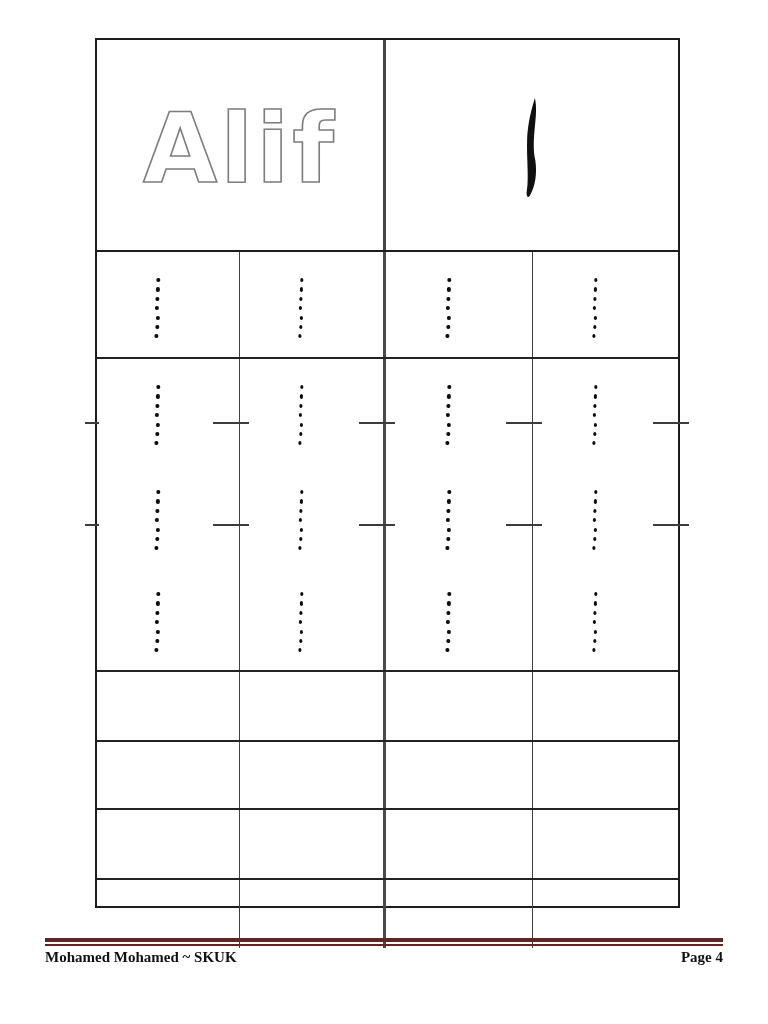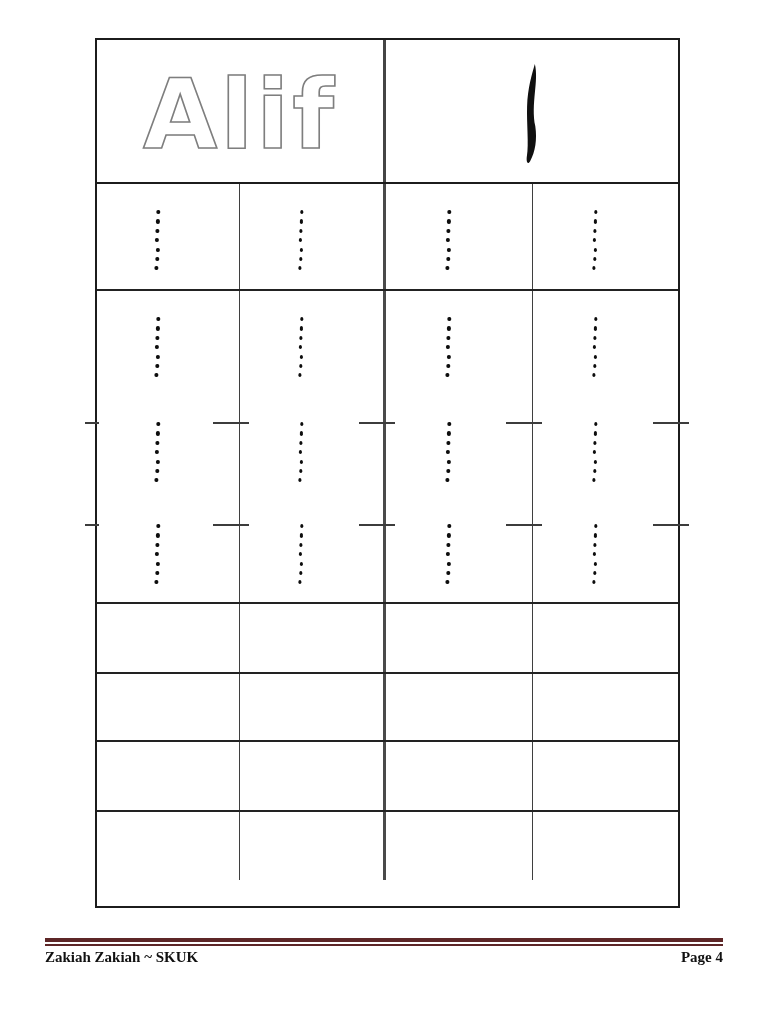--- a/index.html
+++ b/index.html
@@ -27,21 +27,21 @@
     box-sizing: border-box;
     background: #fff;
   }
   .row {
     display: flex;
     box-sizing: border-box;
   }
   .row.bb { border-bottom: 2px solid #222; }
 
   
-  .header-row { height: 144px; border-bottom: 2px solid #1c1c1c; }
+  .header-row { height: 212px; border-bottom: 2px solid #1c1c1c; }
   .header-cell {
     box-sizing: border-box;
     display: flex;
     align-items: center;
     justify-content: center;
   }
   .header-left {
     width: 289px;
     border-right: 3px solid #454545;
   }
@@ -364,18 +364,18 @@
         <div class="stub" style="top: 484px; left: 262px; width: 36px;"></div>
         <div class="stub" style="top: 484px; left: 409px; width: 36px;"></div>
         <div class="stub" style="top: 484px; left: 556px; width: 36px;"></div>
       </div>
 
   </div>
 
   <div class="footer">
     <div class="footer-rule"></div>
     <div class="footer-text">
-      <span>Zakiah Zakiah ~ SKUK</span>
+      <span>Mohamed Mohamed ~ SKUK</span>
       <span>Page 4</span>
     </div>
   </div>
 
 </div>
 
 </body></html>

